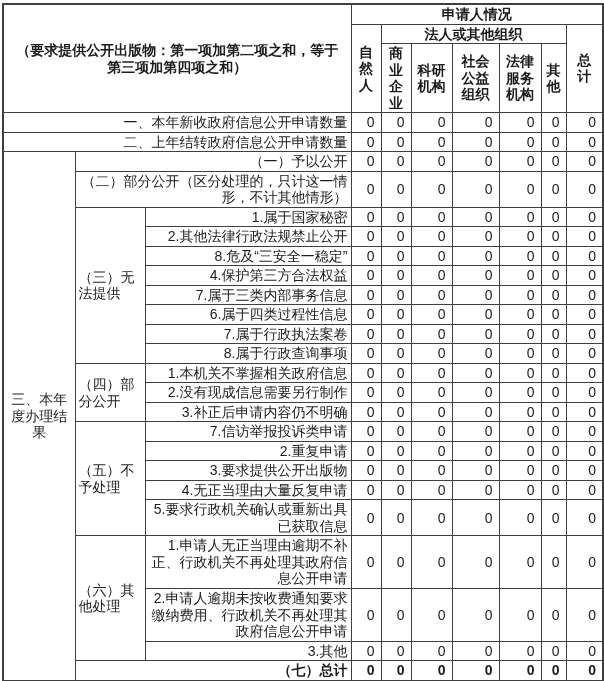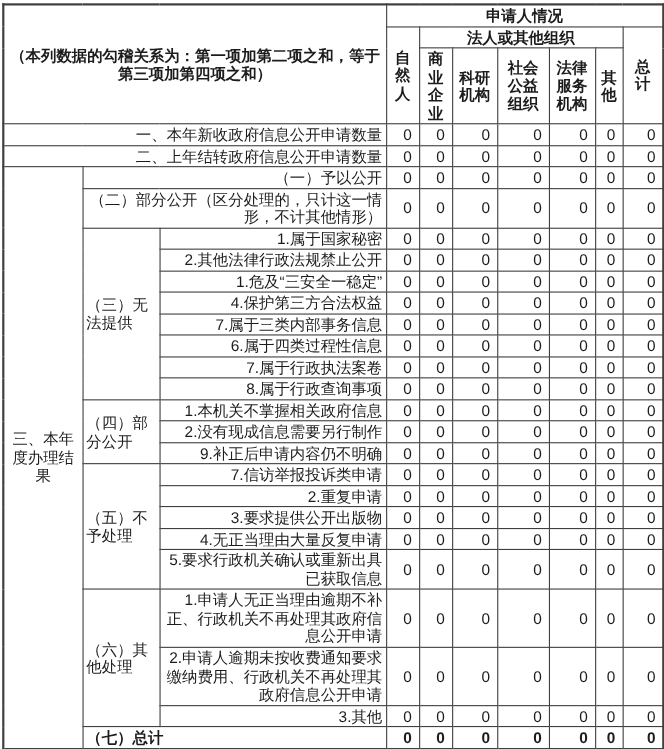--- a/index.html
+++ b/index.html
@@ -28,42 +28,42 @@
   .note{
     text-align:center;
     font-weight:bold;
     white-space:pre-line;
   }
   td.label{text-align:right;word-break:break-all;}
   td.side{text-align:center;word-break:break-all;vertical-align:middle;}
   td.group{text-align:left;word-break:break-all;vertical-align:middle;}
   td.num{text-align:right;padding-right:6px;}
   tr.total-row td{font-weight:bold;}
-  tr.total-row td.subtotal{text-align:left;margin-top:29px;}
+  tr.total-row td.subtotal{text-align:right;margin-top:29px;}
 </style>
 </head>
 <body>
 
 <div class="wrap">
 <table>
   <colgroup>
     <col style="width:72px">
         <col style="width:70px">
         <col style="width:206px">
     <col style="width:30px">
         <col style="width:30px">
         <col style="width:41px">
     <col style="width:47px">
         <col style="width:42px">
         <col style="width:25px">
     <col style="width:37px">
   </colgroup>
   <thead>
     <tr>
-      <th class="note" rowspan="3" colspan="3">（本列数据的勾稽关系为：第一项加第二项之和，等于
+      <th class="note" rowspan="3" colspan="3">（要求提供公开出版物：第一项加第二项之和，等于
 第三项加第四项之和）</th>
       <th colspan="7">申请人情况</th>
     </tr>
     <tr>
       <th rowspan="2" class="pre">自
 然
 人</th>
       <th colspan="5">法人或其他组织</th>
       <th rowspan="2" class="pre">总
 计</th>
@@ -142,21 +142,21 @@
       <td class="label">2.其他法律行政法规禁止公开</td>
     <td class="num">0</td>
           <td class="num">0</td>
           <td class="num">0</td>
           <td class="num">0</td>
           <td class="num">0</td>
           <td class="num">0</td>
           <td class="num">0</td>
         </tr>
     <tr>
-      <td class="label">1.危及“三安全一稳定”</td>
+      <td class="label">8.危及“三安全一稳定”</td>
     <td class="num">0</td>
           <td class="num">0</td>
           <td class="num">0</td>
           <td class="num">0</td>
           <td class="num">0</td>
           <td class="num">0</td>
           <td class="num">0</td>
         </tr>
     <tr>
       <td class="label">4.保护第三方合法权益</td>
@@ -224,21 +224,21 @@
       <td class="label">2.没有现成信息需要另行制作</td>
     <td class="num">0</td>
           <td class="num">0</td>
           <td class="num">0</td>
           <td class="num">0</td>
           <td class="num">0</td>
           <td class="num">0</td>
           <td class="num">0</td>
         </tr>
     <tr>
-      <td class="label">9.补正后申请内容仍不明确</td>
+      <td class="label">3.补正后申请内容仍不明确</td>
     <td class="num">0</td>
           <td class="num">0</td>
           <td class="num">0</td>
           <td class="num">0</td>
           <td class="num">0</td>
           <td class="num">0</td>
           <td class="num">0</td>
         </tr>
 
     <tr>

